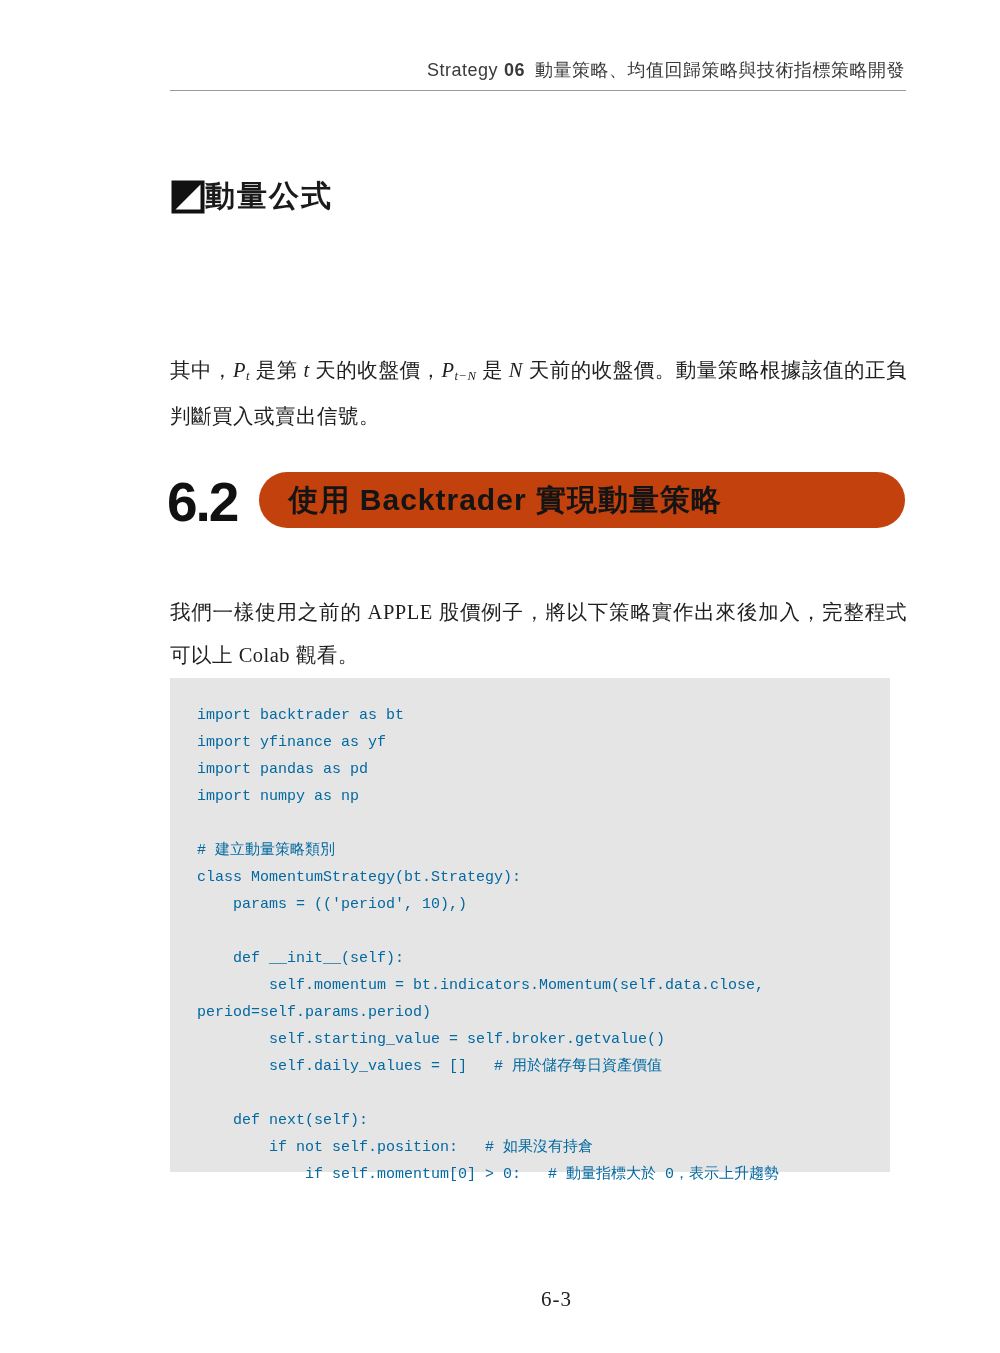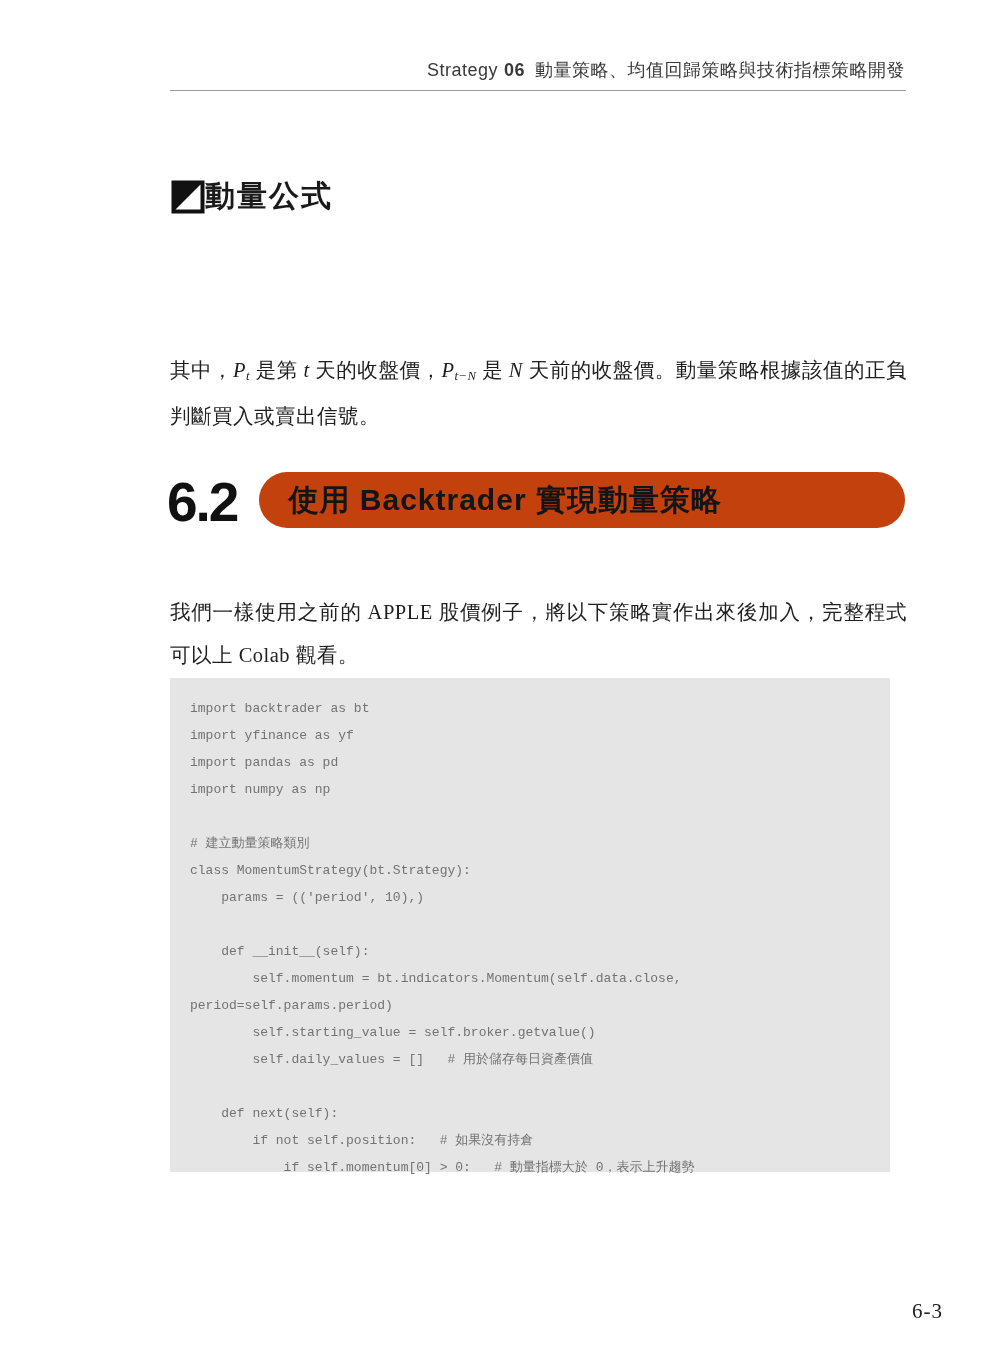--- a/index.html
+++ b/index.html
@@ -131,39 +131,38 @@
     position: absolute;
     top: 678px;
     left: 170px;
     width: 720px;
     height: 494px;
     background: #e5e5e5;
     box-sizing: border-box;
     padding: 9px 6px 0 12px;
   }
   .code-block pre {
-    margin: 8px;
+    margin: 15px;
     font-family: "Liberation Mono", "DejaVu Sans Mono", monospace;
-    font-size: 13px;
+    font-size: 15px;
     line-height: 27px;
-    color: #737373;
+    color: #0369a1;
     white-space: pre;
   }
 
   
   .page-number {
     position: absolute;
     top: 1287px;
     left: 170px;
     width: 773px;
-    text-align: right;
+    text-align: center;
     font-size: 21px;
     color: #222222;
     letter-spacing: 1px;
-    margin-top: 12px;
   }
 </style>
 </head>
 <body>
 
 <div id="page">
 
   <div class="chapter-header">
     <span>Strategy</span><span class="chap-num">06</span><span>動量策略、均值回歸策略與技術指標策略開發</span>
   </div>

